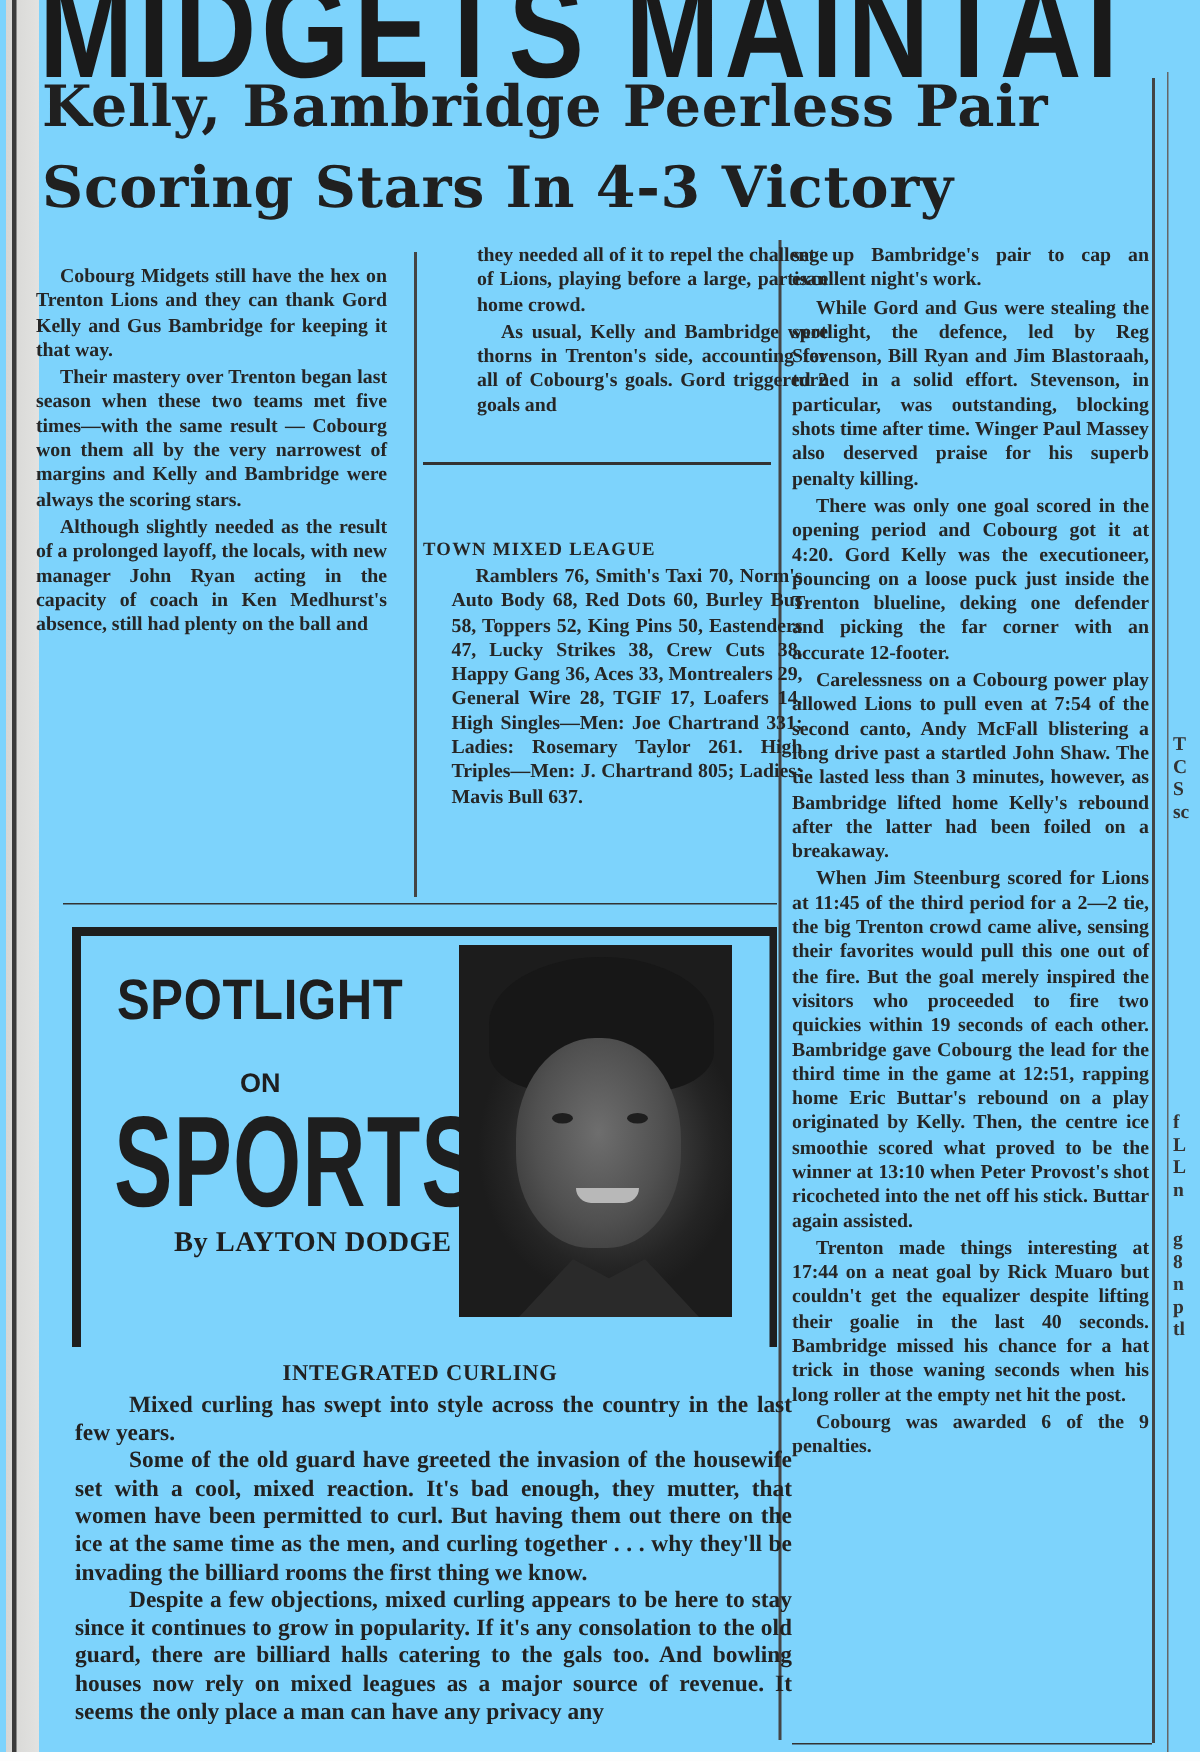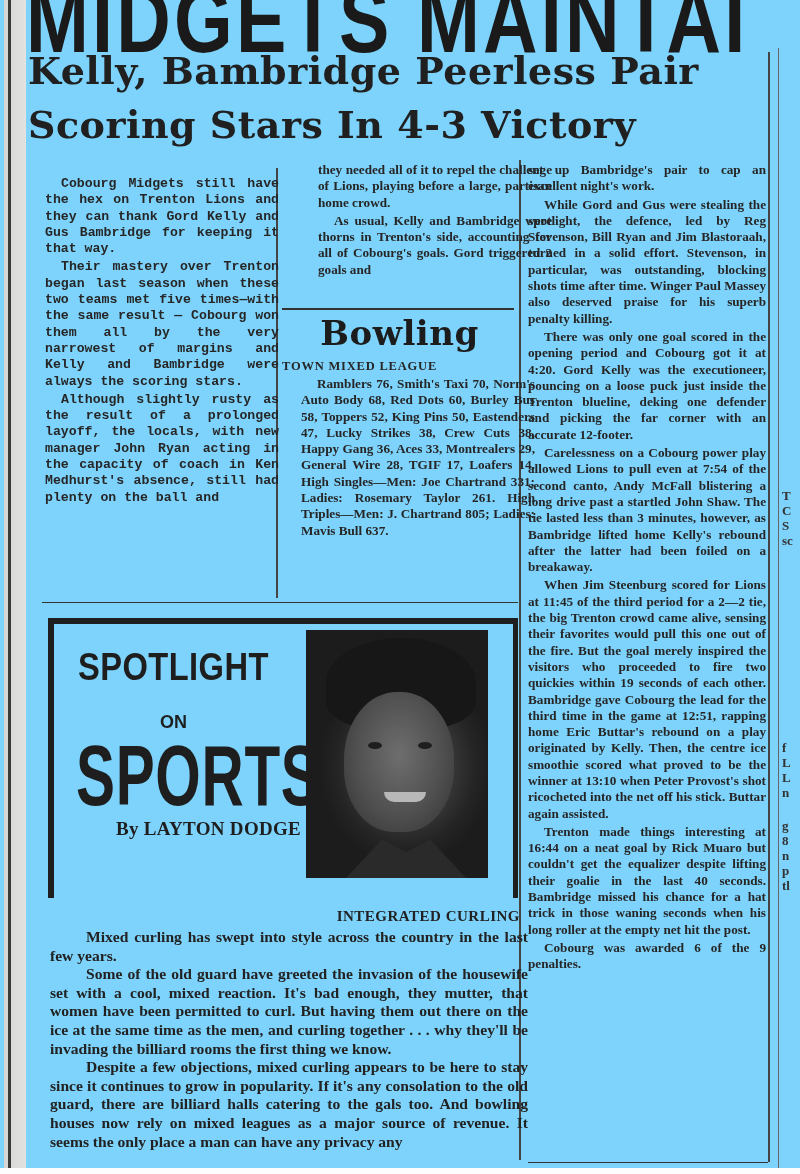--- a/index.html
+++ b/index.html
@@ -63,21 +63,21 @@
     position: absolute; left: 306px; top: 630px; width: 182px; height: 248px;
     background: radial-gradient(ellipse 48% 40% at 55% 55%, #5f5f5f 0%, #3c3c3c 45%, #242424 80%, #1c1c1c 100%);
   }
   .photo .hair { position: absolute; left: 20px; top: 8px; width: 150px; height: 90px; border-radius: 50% 50% 30% 30%; background: #171717; }
   .photo .face { position: absolute; left: 38px; top: 62px; width: 110px; height: 140px; border-radius: 48% 48% 45% 45%; background: radial-gradient(ellipse at 50% 45%, #6e6e6e 0%, #505050 55%, #303030 100%); }
   .photo .eye { position: absolute; width: 14px; height: 7px; border-radius: 50%; background: #1e1e1e; top: 112px; }
   .photo .mouth { position: absolute; left: 78px; top: 162px; width: 42px; height: 10px; border-radius: 0 0 20px 20px; background: #b8b8b8; }
   .photo .collar { position: absolute; left: 40px; top: 205px; width: 120px; height: 43px; background: #2a2a2a; clip-path: polygon(0 100%, 30% 10%, 50% 40%, 70% 10%, 100% 100%); }
 
   .curling-title {
-    position: absolute; left: 40px; top: 908px; width: 480px; text-align: right;
+    position: absolute; left: 40px; top: 908px; width: 480px; text-align: center;
     font-family: "Liberation Serif", serif; font-weight: bold; font-size: 15px; letter-spacing: 0.5px; color: #222;
   }
   .curling {
     position: absolute; left: 50px; top: 928px; width: 478px;
     font-family: "Liberation Serif", serif; font-size: 15.6px; line-height: 18.6px; color: #222; text-align: justify; font-weight: bold;
   }
   .curling p { text-indent: 36px; }
 
   .edge-col { position: absolute; left: 782px; font-family: "Liberation Serif", serif; font-weight: bold; font-size: 13px; line-height: 15px; color: #333; }
 </style>
@@ -96,44 +96,43 @@
   </div>
 
   <div class="col-rule" style="left:276px; top:168px; height:430px;"></div>
   <div class="col-rule" style="left:519px; top:160px; height:1000px;"></div>
   <div class="col-rule" style="left:768px; top:52px; height:1110px;"></div>
   <div class="col-rule" style="left:778px; top:48px; height:1120px; width:1px; background:#666;"></div>
   <div class="h-rule" style="left:282px; top:308px; width:232px;"></div>
   <div class="h-rule" style="left:42px; top:602px; width:476px; height:1px;"></div>
   <div class="h-rule" style="left:528px; top:1162px; width:240px; height:1px;"></div>
 
-  <div class="col" style="left:45px; top:176px; width:234px;font-family:Liberation Mono, monospace;">
+  <div class="col" style="left:24px; top:176px; width:234px;">
     <p>Cobourg Midgets still have the hex on Trenton Lions and they can thank Gord Kelly and Gus Bambridge for keeping it that way.</p>
     <p>Their mastery over Trenton began last season when these two teams met five times—with the same result — Cobourg won them all by the very narrowest of margins and Kelly and Bambridge were always the scoring stars.</p>
-    <p>Although slightly rusty as the result of a prolonged layoff, the locals, with new manager John Ryan acting in the capacity of coach in Ken Medhurst's absence, still had plenty on the ball and</p>
+    <p>Although slightly needed as the result of a prolonged layoff, the locals, with new manager John Ryan acting in the capacity of coach in Ken Medhurst's absence, still had plenty on the ball and</p>
   </div>
 
   <div class="col" style="left:282px; top:162px; width:234px;margin-left:36px;">
     <p class="noindent">they needed all of it to repel the challenge of Lions, playing before a large, partisan home crowd.</p>
     <p>As usual, Kelly and Bambridge were thorns in Trenton's side, accounting for all of Cobourg's goals. Gord triggered 2 goals and</p>
   </div>
 
-  <div class="bowling-title">Bowling</div>
   <div class="league-title">TOWN MIXED LEAGUE</div>
   <div class="col" style="left:288px; top:376px; width:234px;margin-left:13px;">
     <p>Ramblers 76, Smith's Taxi 70, Norm's Auto Body 68, Red Dots 60, Burley Bus 58, Toppers 52, King Pins 50, Eastenders 47, Lucky Strikes 38, Crew Cuts 38, Happy Gang 36, Aces 33, Montrealers 29, General Wire 28, TGIF 17, Loafers 14. High Singles—Men: Joe Chartrand 331; Ladies: Rosemary Taylor 261. High Triples—Men: J. Chartrand 805; Ladies: Mavis Bull 637.</p>
   </div>
 
   <div class="col" style="left:528px; top:162px; width:238px;">
     <p class="noindent">set up Bambridge's pair to cap an excellent night's work.</p>
     <p>While Gord and Gus were stealing the spotlight, the defence, led by Reg Stevenson, Bill Ryan and Jim Blastoraah, turned in a solid effort. Stevenson, in particular, was outstanding, blocking shots time after time. Winger Paul Massey also deserved praise for his superb penalty killing.</p>
     <p>There was only one goal scored in the opening period and Cobourg got it at 4:20. Gord Kelly was the executioneer, pouncing on a loose puck just inside the Trenton blueline, deking one defender and picking the far corner with an accurate 12-footer.</p>
     <p>Carelessness on a Cobourg power play allowed Lions to pull even at 7:54 of the second canto, Andy McFall blistering a long drive past a startled John Shaw. The tie lasted less than 3 minutes, however, as Bambridge lifted home Kelly's rebound after the latter had been foiled on a breakaway.</p>
     <p>When Jim Steenburg scored for Lions at 11:45 of the third period for a 2—2 tie, the big Trenton crowd came alive, sensing their favorites would pull this one out of the fire. But the goal merely inspired the visitors who proceeded to fire two quickies within 19 seconds of each other. Bambridge gave Cobourg the lead for the third time in the game at 12:51, rapping home Eric Buttar's rebound on a play originated by Kelly. Then, the centre ice smoothie scored what proved to be the winner at 13:10 when Peter Provost's shot ricocheted into the net off his stick. Buttar again assisted.</p>
-    <p>Trenton made things interesting at 16:44 on a neat goal by Rick Muaro but couldn't get the equalizer despite lifting their goalie in the last 40 seconds. Bambridge missed his chance for a hat trick in those waning seconds when his long roller at the empty net hit the post.</p>
+    <p>Trenton made things interesting at 17:44 on a neat goal by Rick Muaro but couldn't get the equalizer despite lifting their goalie in the last 40 seconds. Bambridge missed his chance for a hat trick in those waning seconds when his long roller at the empty net hit the post.</p>
     <p>Cobourg was awarded 6 of the 9 penalties.</p>
   </div>
 
   <div class="spot-box"></div>
   <div class="spot-t1">SPOTLIGHT</div>
   <div class="spot-on">ON</div>
   <div class="spot-t2">SPORTS</div>
   <div class="spot-by">By LAYTON DODGE</div>
 
   <div class="photo">

